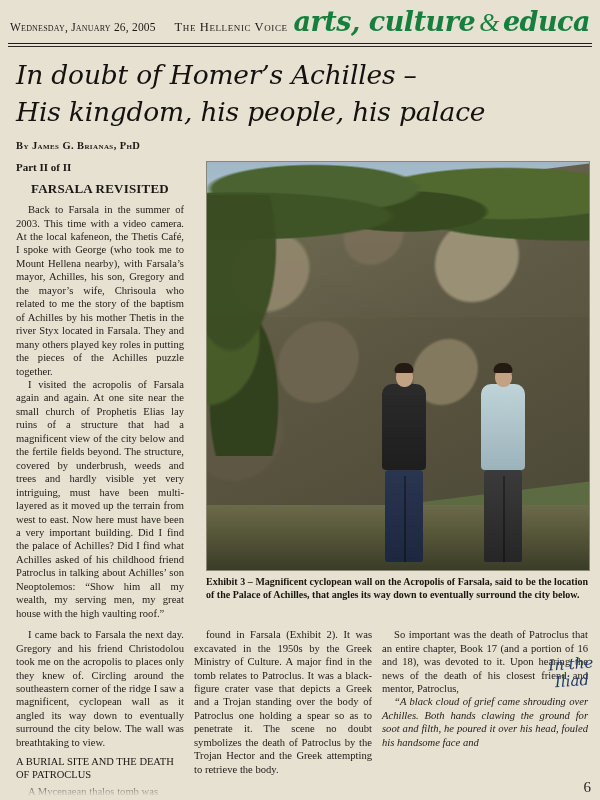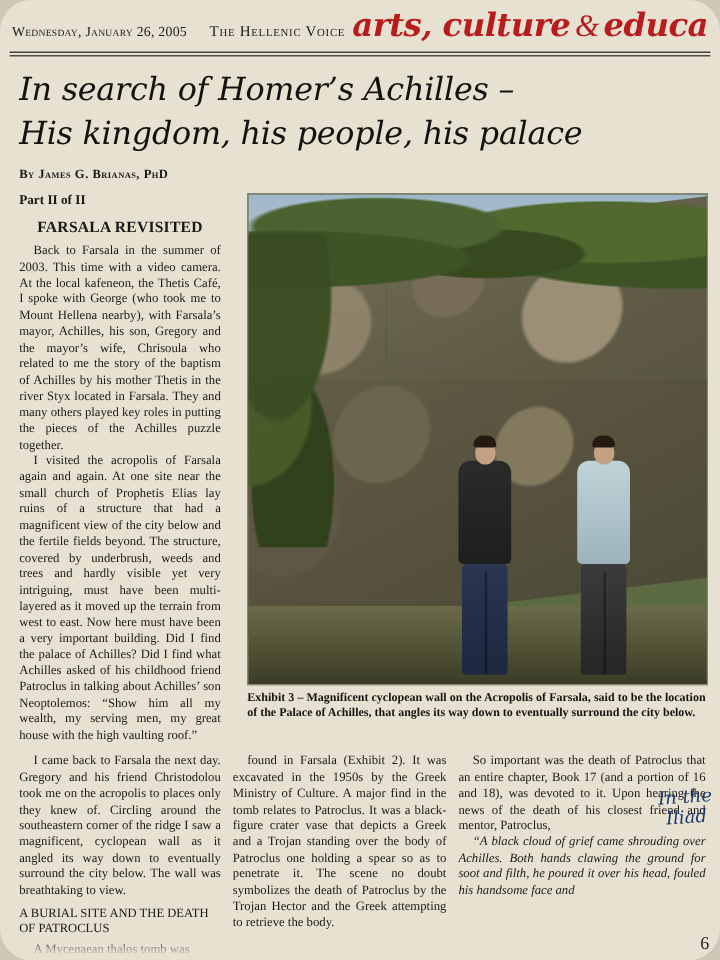--- a/index.html
+++ b/index.html
@@ -14,21 +14,20 @@
     overflow: hidden;
   }
   .page {
     position: relative;
     width: 600px;
     height: 800px;
     background: #e7e1d2;
     box-sizing: border-box;
     padding: 0;
     overflow: hidden;
-    border-radius: 26px;
   }
   
   .masthead {
     position: relative;
     height: 42px;
     padding: 8px 10px 0 10px;
     box-sizing: border-box;
     display: flex;
     align-items: baseline;
   }
@@ -48,21 +47,21 @@
     letter-spacing: .6px;
     color: #1c1a17;
     white-space: nowrap;
   }
   .mast-section {
     font-family: "DejaVu Serif", serif;
     font-weight: bold;
     font-style: italic;
     font-size: 27px;
     letter-spacing: -0.5px;
-    color: #b91c1c;
+    color: #15803d;
     white-space: nowrap;
     line-height: 1;
     padding-left: 6px;
   }
   .mast-amp {
     font-family: "Liberation Serif", serif;
     font-style: italic;
     font-weight: normal;
     font-size: 26px;
     padding: 0 4px;
@@ -312,21 +311,21 @@
     <div class="mast-paper">The Hellenic Voice</div>
     <div class="mast-section">
       <span>arts, culture</span><span class="mast-amp">&amp;</span><span>educa</span>
     </div>
   </div>
   <div class="rule-top"></div>
   <div class="rule-thin"></div>
 
   <div class="headline">
     <h1>
-      <span>In search of Homer’s Achilles –</span><br>
+      <span>In doubt of Homer’s Achilles –</span><br>
       <span>His kingdom, his people, his palace</span>
     </h1>
     <div class="byline">By James G. Brianas, PhD</div>
   </div>
 
   <div class="content">
 
     <div class="top-area">
 
       <div class="col-left">

